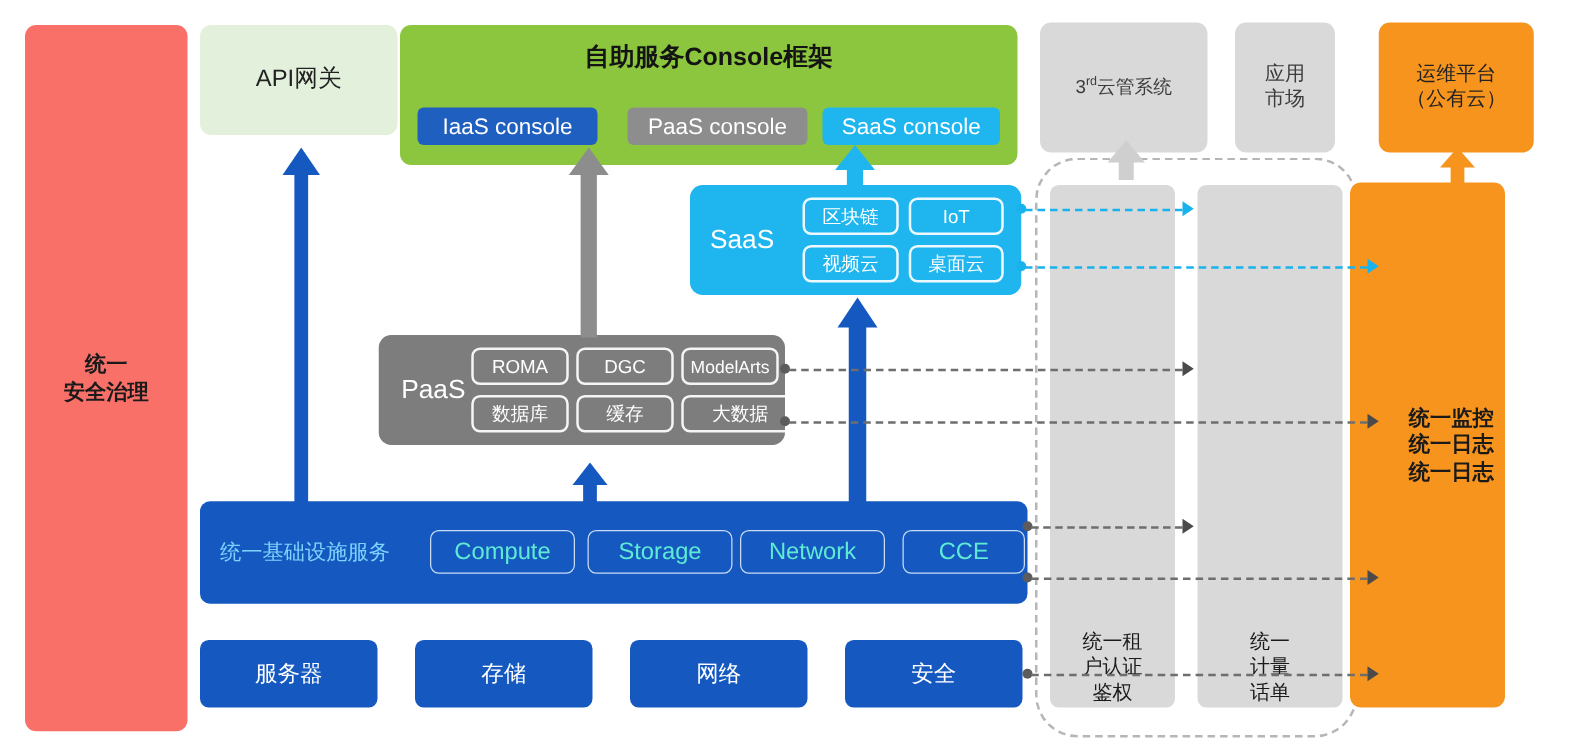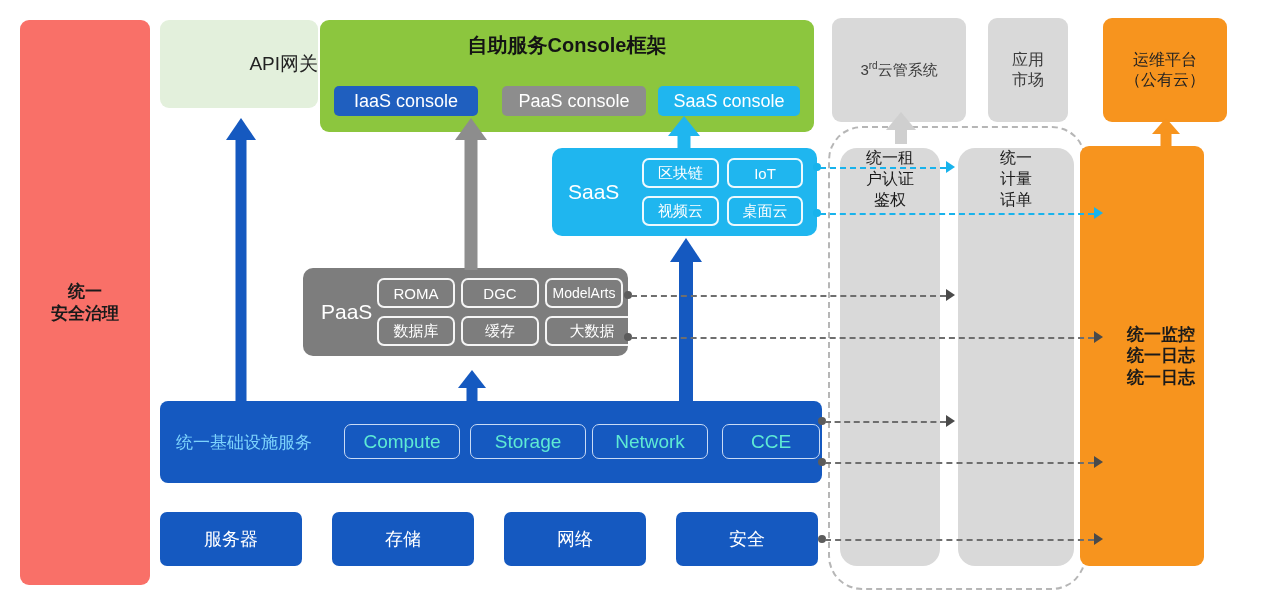--- a/index.html
+++ b/index.html
@@ -30,21 +30,20 @@
     color:#1a1a1a;
     font-size:17px;
     font-weight:bold;
   }
   
   .panel-apigw{
     background:#E3F0DC;
     border-radius:9px;
     color:#222;
     font-size:19px;
-    justify-content:flex-end;
   }
   
   .panel-console{
     background:#8CC63E;
     border-radius:9px;
     display:block;
   }
   .console-title{
     position:absolute;
     left:0;right:0;top:12px;
@@ -156,22 +155,22 @@
   
   .dashed-container{
     position:absolute;
     border:2.5px dashed #B6B6B6;
     border-radius:34px;
     box-sizing:border-box;
   }
   .grey-col{
     position:absolute;
     background:#D9D9D9;
-    border-radius:17px;
-    display:flex;align-items:flex-start;justify-content:center;
+    border-radius:7px;
+    display:flex;align-items:flex-end;justify-content:center;
     color:#1a1a1a;
     font-size:16px;
     text-align:center;
     line-height:1.3;
   }
   
   .arrow-up{position:absolute;}
   .arrow-up .shaft{position:absolute;left:50%;transform:translateX(-50%);}
   .arrow-up .head{
     position:absolute;top:0;left:50%;transform:translateX(-50%);

